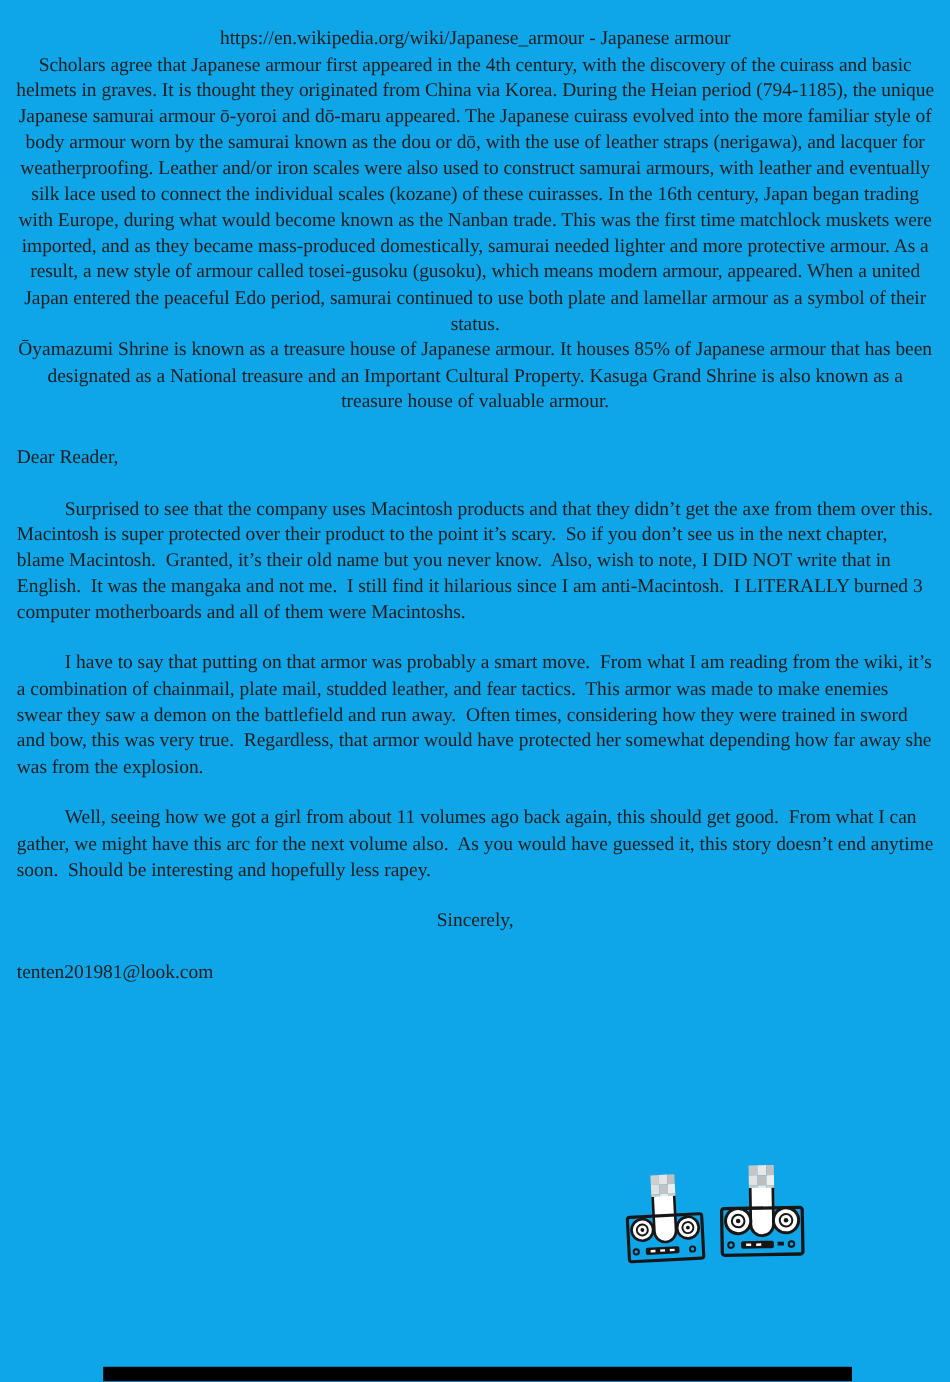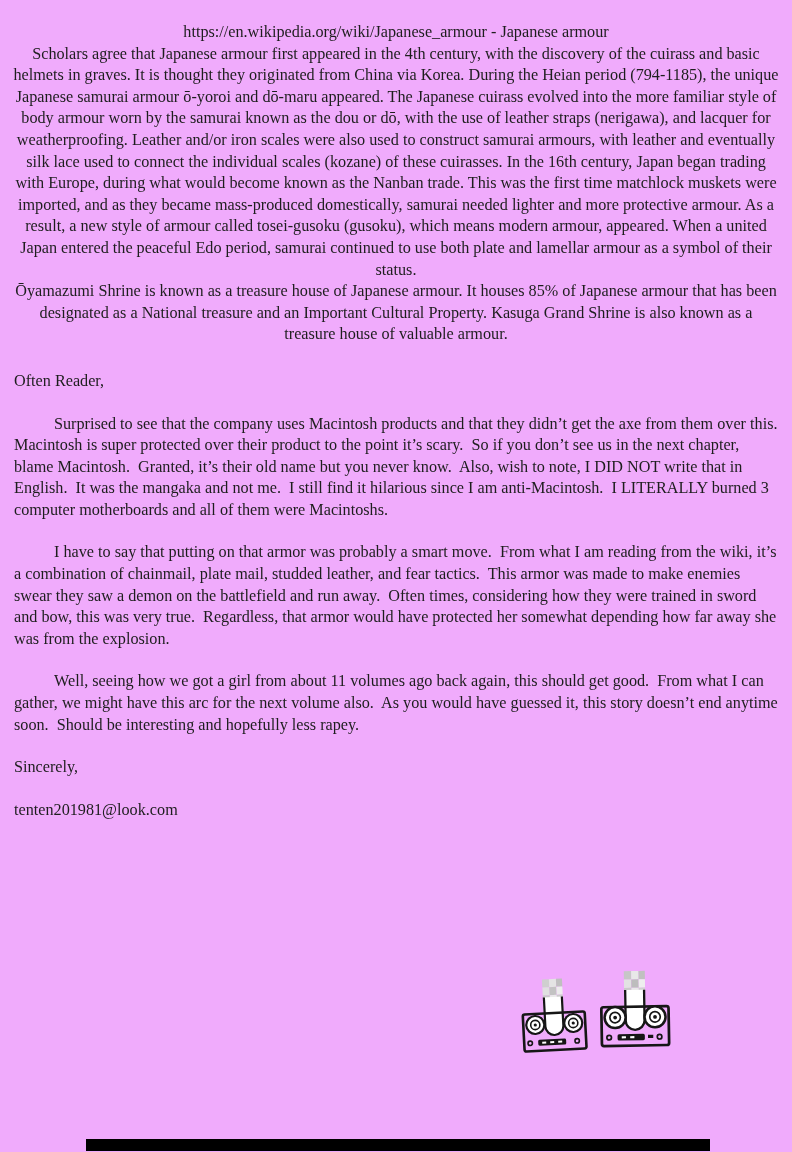--- a/index.html
+++ b/index.html
@@ -1,39 +1,39 @@
 <!DOCTYPE html>
 <html><head>
 <meta charset="utf-8">
 <style>
   html,body{margin:0;padding:0;background:#888;}
   .page{
     position:relative;
     width:792px;height:1152px;
     margin:0 auto;
-    background:#f0abfc;
+    background:#0ea5e9;
     color:#1e1e1e;
     font-family:"Liberation Serif", serif;
     font-size:16.2px;
     line-height:21.6px;
     overflow:hidden;
   }
   .top-block{
     padding:22px 12px 0 12px;
     text-align:center;
   }
   .top-block p{margin:0;white-space:pre-wrap;}
   .letter{
     padding:0 14px;
     text-align:left;
   }
   .letter p{margin:0;white-space:pre-wrap;}
   .salutation{margin-top:25px !important;}
   .body-para{margin-top:21px !important;text-indent:40px;}
-  .closing{margin-top:21px !important;}
+  .closing{margin-top:21px !important;text-align:center;}
   .signature{margin-top:21px !important;}
   .sig-line{margin:0;}
   .doodle{
     position:absolute;
     width:72px;height:84px;
   }
   .doodle-1{left:518px;top:977px;transform:rotate(-3deg);}
   .doodle-2{left:599px;top:971px;transform:rotate(-1deg) scale(1.05);}
   .censor-bar{
     position:absolute;
@@ -47,21 +47,21 @@
 
 <div class="page">
 
   <div class="top-block">
     <p>https://en.wikipedia.org/wiki/Japanese_armour - Japanese armour</p>
     <p>Scholars agree that Japanese armour first appeared in the 4th century, with the discovery of the cuirass and basic helmets in graves. It is thought they originated from China via Korea. During the Heian period (794-1185), the unique Japanese samurai armour ō-yoroi and dō-maru appeared. The Japanese cuirass evolved into the more familiar style of body armour worn by the samurai known as the dou or dō, with the use of leather straps (nerigawa), and lacquer for weatherproofing. Leather and/or iron scales were also used to construct samurai armours, with leather and eventually silk lace used to connect the individual scales (kozane) of these cuirasses. In the 16th century, Japan began trading with Europe, during what would become known as the Nanban trade. This was the first time matchlock muskets were imported, and as they became mass-produced domestically, samurai needed lighter and more protective armour. As a result, a new style of armour called tosei-gusoku (gusoku), which means modern armour, appeared. When a united Japan entered the peaceful Edo period, samurai continued to use both plate and lamellar armour as a symbol of their status.</p>
     <p>Ōyamazumi Shrine is known as a treasure house of Japanese armour. It houses 85% of Japanese armour that has been designated as a National treasure and an Important Cultural Property. Kasuga Grand Shrine is also known as a treasure house of valuable armour.</p>
   </div>
 
   <div class="letter">
-    <p class="salutation">Often Reader,</p>
+    <p class="salutation">Dear Reader,</p>
     <p class="body-para">Surprised to see that the company uses Macintosh products and that they didn’t get the axe from them over this.  Macintosh is super protected over their product to the point it’s scary.  So if you don’t see us in the next chapter, blame Macintosh.  Granted, it’s their old name but you never know.  Also, wish to note, I DID NOT write that in English.  It was the mangaka and not me.  I still find it hilarious since I am anti-Macintosh.  I LITERALLY burned 3 computer motherboards and all of them were Macintoshs.</p>
     <p class="body-para">I have to say that putting on that armor was probably a smart move.  From what I am reading from the wiki, it’s a combination of chainmail, plate mail, studded leather, and fear tactics.  This armor was made to make enemies swear they saw a demon on the battlefield and run away.  Often times, considering how they were trained in sword and bow, this was very true.  Regardless, that armor would have protected her somewhat depending how far away she was from the explosion.</p>
     <p class="body-para">Well, seeing how we got a girl from about 11 volumes ago back again, this should get good.  From what I can gather, we might have this arc for the next volume also.  As you would have guessed it, this story doesn’t end anytime soon.  Should be interesting and hopefully less rapey.</p>
     <p class="closing">Sincerely,</p>
     <div class="signature">
       <p class="sig-line">tenten201981@look.com</p>
     </div>
   </div>
 
   <svg class="doodle doodle-1" viewBox="0 0 72 84" xmlns="http://www.w3.org/2000/svg">

